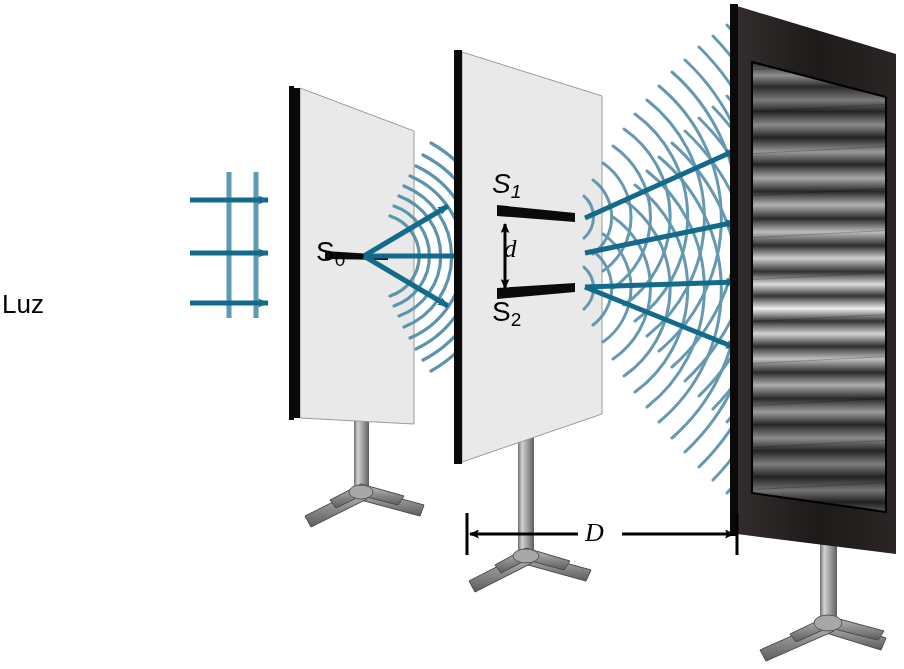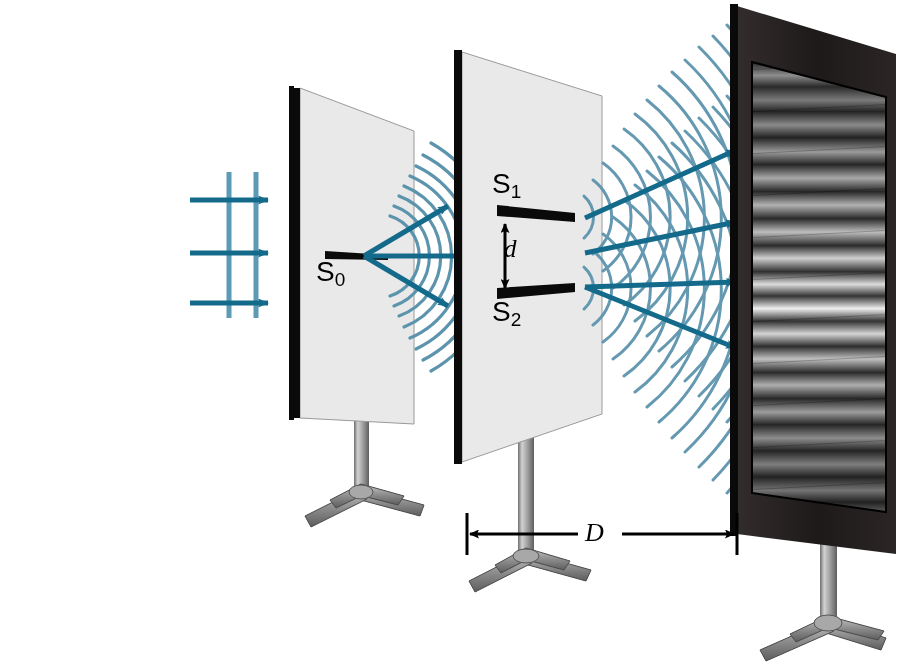--- a/index.html
+++ b/index.html
@@ -2,22 +2,22 @@
 <html><head>
 <meta charset="utf-8">
 <style>
   html,body{margin:0;padding:0;background:#ffffff;}
   body{width:904px;height:669px;overflow:hidden;
        font-family:"Liberation Sans", sans-serif;}
   #stage{position:relative;width:904px;height:669px;background:#fff;}
   #stage svg{position:absolute;top:0;left:0;}
   .lbl{position:absolute;color:#000;white-space:pre;}
   #label-source{left:2px;top:224px;font-size:26px;line-height:32px;}
-  #label-s0{left:316px;top:256px;font-size:28px;}
-  #label-s1{left:492px;top:168px;font-size:28px;}
+  #label-s0{left:316px;top:236px;font-size:28px;}
+  #label-s1{left:492px;top:168px;font-size:28px;font-style:italic;}
   #label-s2{left:492px;top:296px;font-size:28px;}
   #label-d{left:504px;top:235px;font-size:25px;font-style:italic;
            font-family:"Liberation Serif", serif;}
   #label-D{left:585px;top:518px;font-size:26px;font-style:italic;
            font-family:"Liberation Serif", serif;}
   .sub{font-size:19px;vertical-align:-5px;}
 </style>
 </head>
 <body>
 
@@ -254,20 +254,21 @@
 
   <g>
     <line x1="467" y1="513" x2="467" y2="555" stroke="#000" stroke-width="3"></line>
     <line x1="737" y1="513" x2="737" y2="555" stroke="#000" stroke-width="3"></line>
     <line x1="470" y1="534" x2="734" y2="534" stroke="#000" stroke-width="3" marker-start="url(#arrowBlackE)" marker-end="url(#arrowBlackS)"></line>
     <rect x="578" y="518" width="44" height="34" fill="#fff"></rect>
   </g>
 </svg>
 
 <div class="lbl" id="label-source">
+  <div>Luz</div>
 </div>
 
 <div class="lbl" id="label-s0"><span>S</span><span class="sub">0</span></div>
 
 <div class="lbl" id="label-s1"><span>S</span><span class="sub">1</span></div>
 
 <div class="lbl" id="label-s2"><span>S</span><span class="sub">2</span></div>
 
 <div class="lbl" id="label-d">d</div>
 

